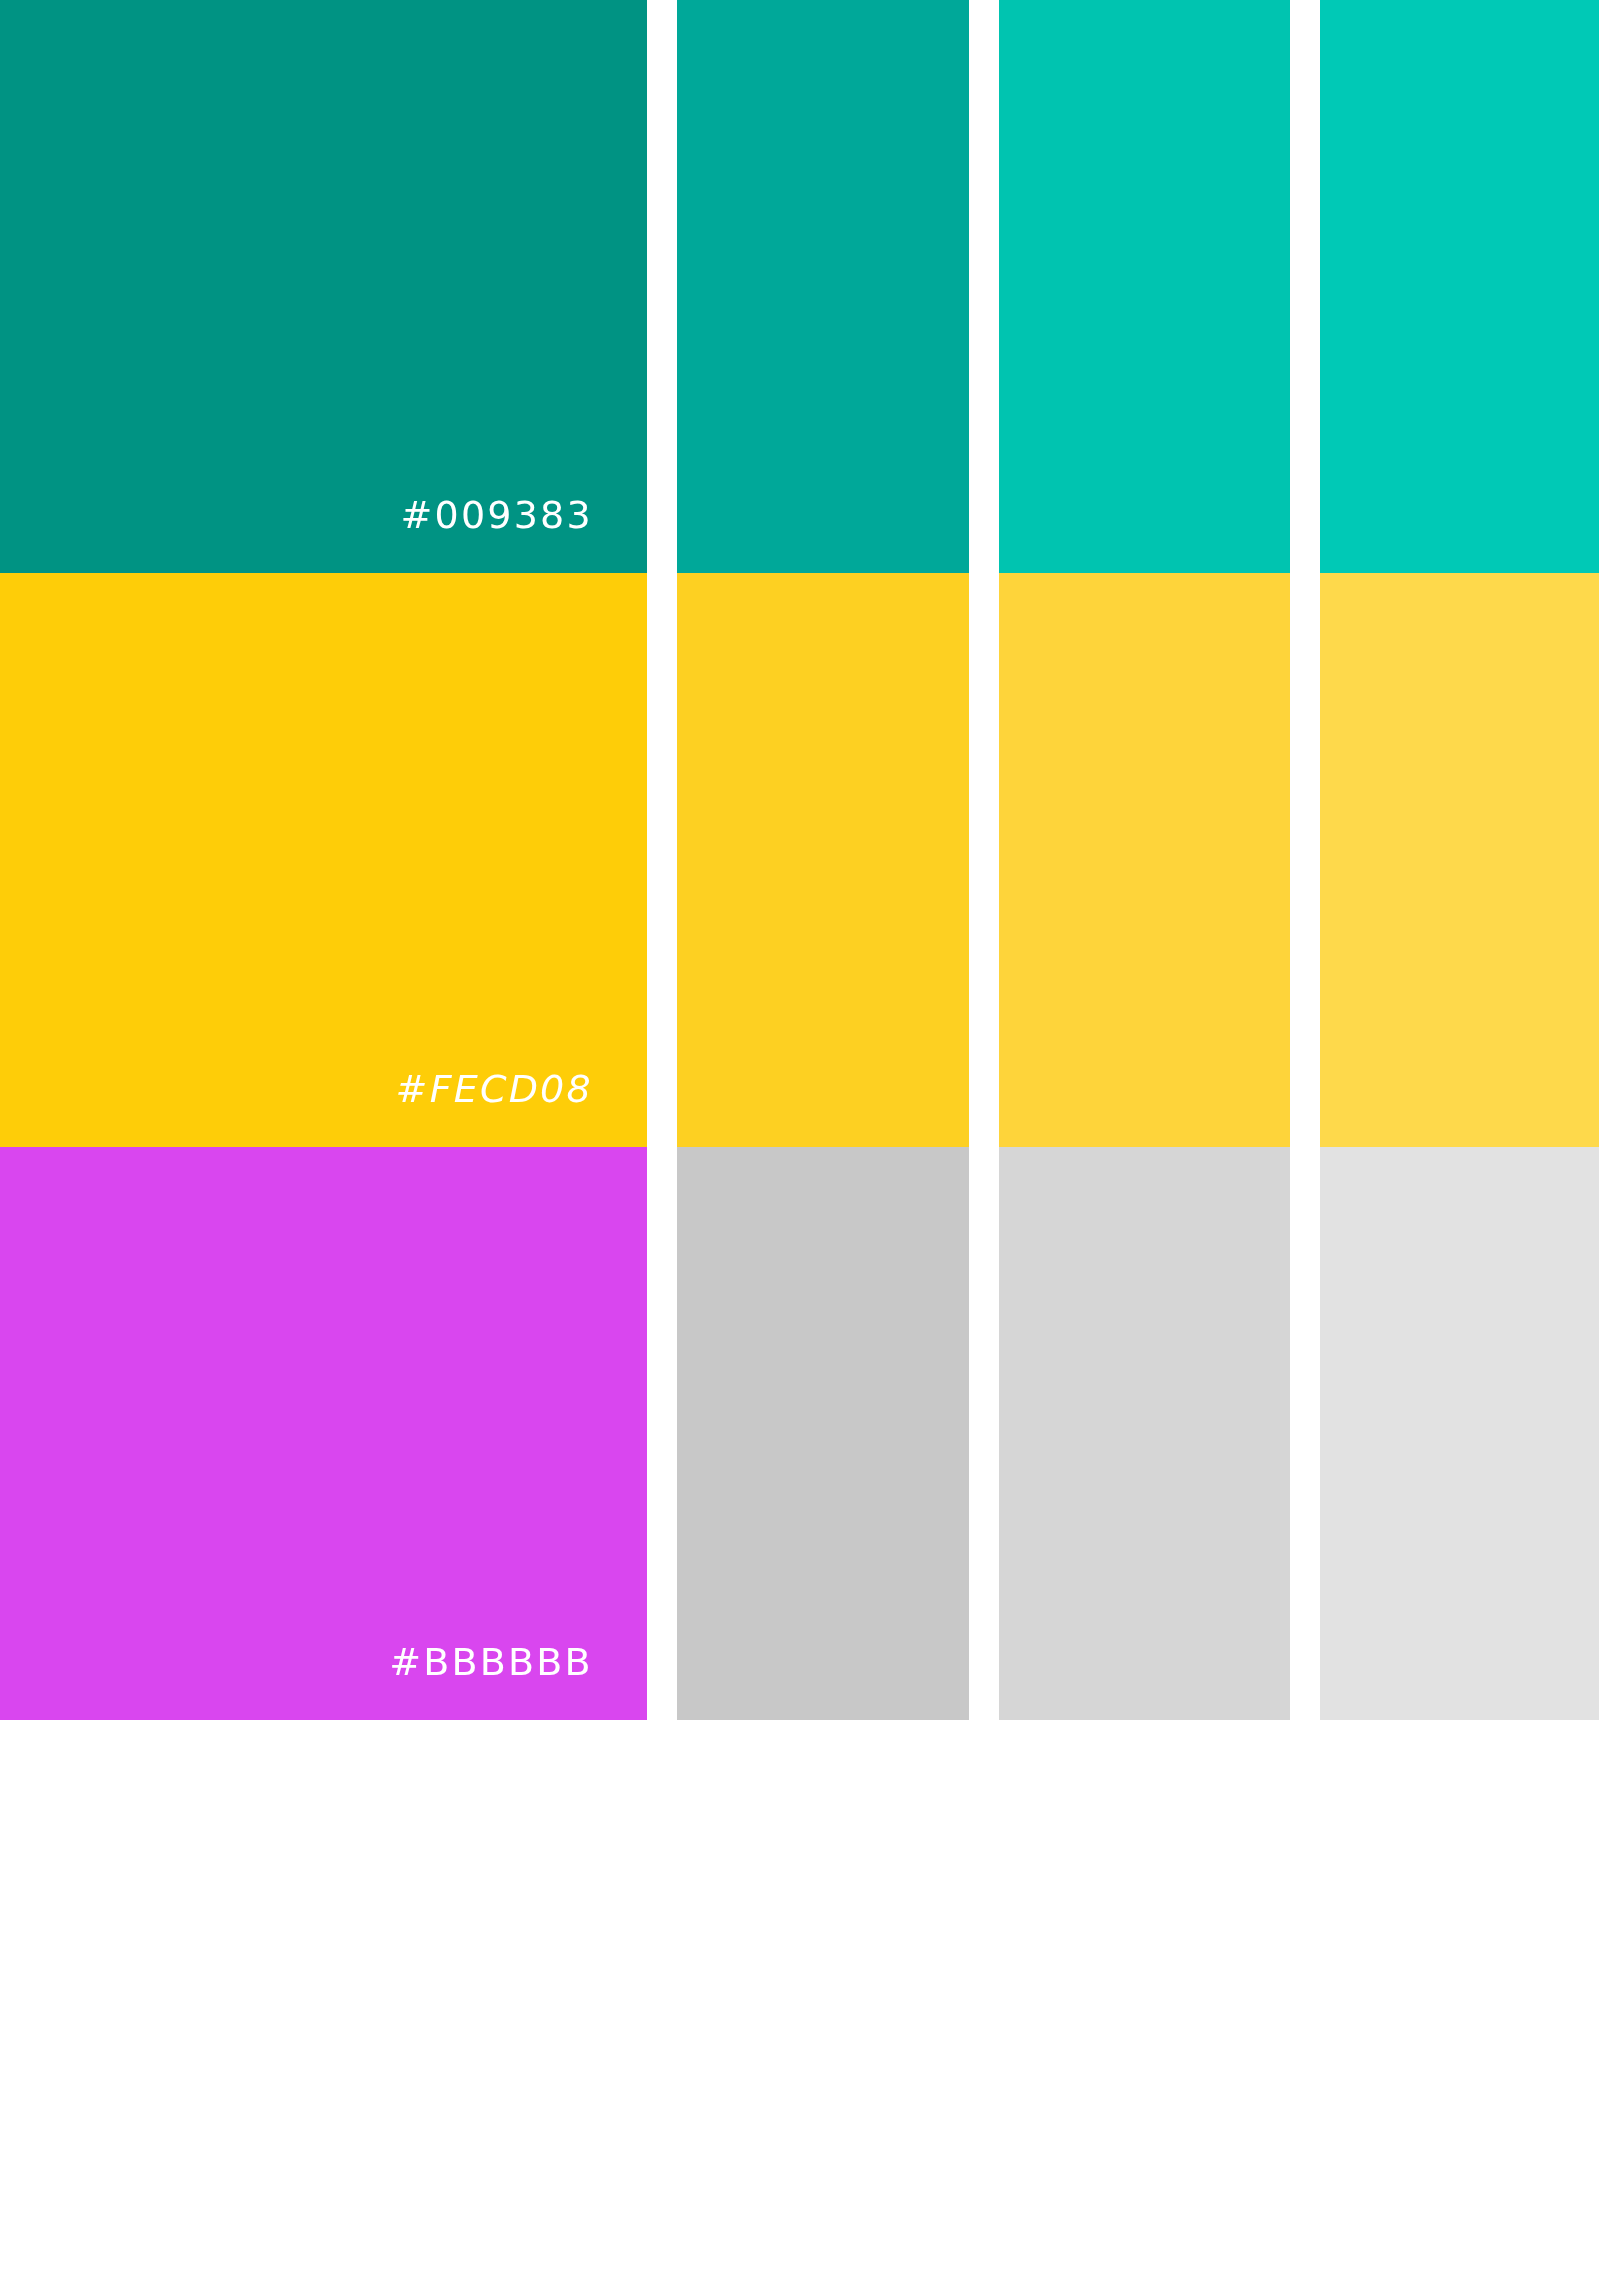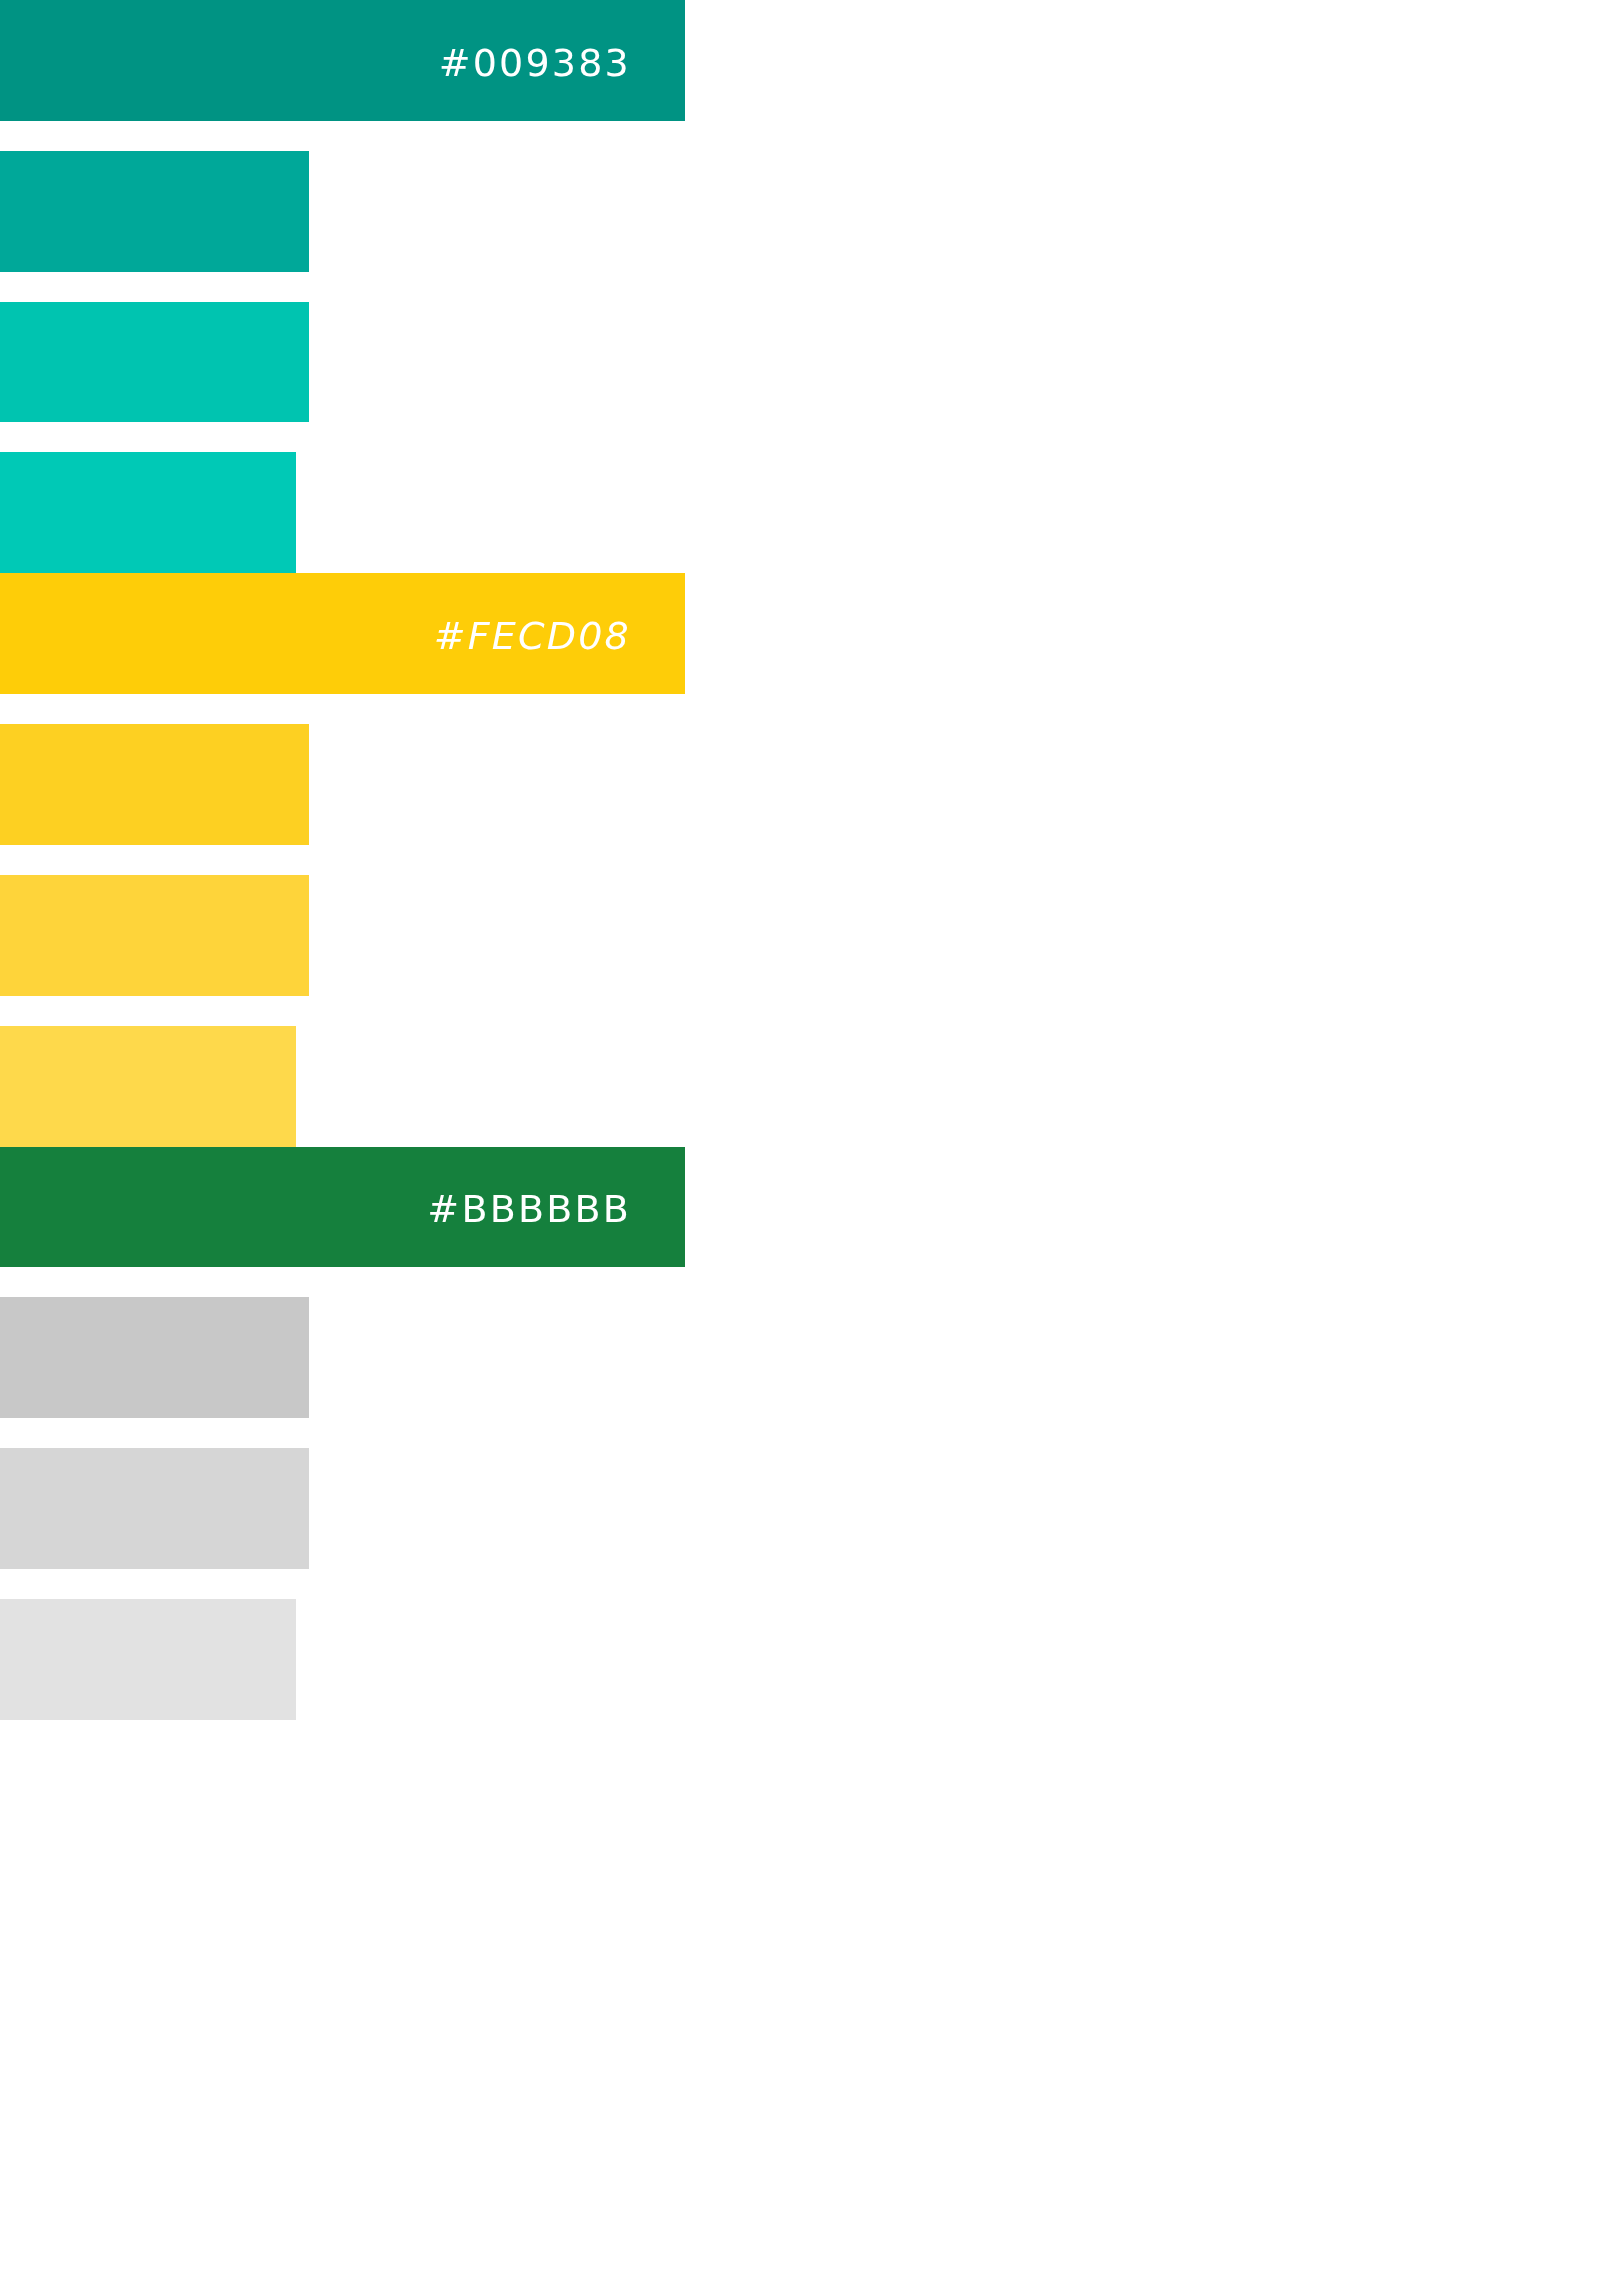--- a/index.html
+++ b/index.html
@@ -17,21 +17,21 @@
 
   #palette {
     width: 1600px;
     height: 2293px;
     display: flex;
     flex-direction: column;
   }
 
   .palette-row {
     display: flex;
-    flex-direction: column;
+    flex-direction: row;
     width: 100%;
     height: 25%;
     position: relative;
     gap: 30px;
   }
 
   
   .swatch {
     height: 100%;
     position: relative;
@@ -74,21 +74,21 @@
   <div class="palette-row">
     <div class="swatch col-0" style="background-color: rgb(254, 205, 8); font-style: italic;">
       <span class="swatch-label" style="color: rgb(255, 255, 255);">#FECD08</span>
     </div>
     <div class="swatch col-1" style="background-color: rgb(253, 208, 34);"></div>
     <div class="swatch col-2" style="background-color: rgb(254, 212, 58);"></div>
     <div class="swatch col-3" style="background-color: rgb(254, 217, 75);"></div>
   </div>
 
   <div class="palette-row">
-    <div class="swatch col-0" style="background-color: #15803d;">
+    <div class="swatch col-0" style="background-color: #d946ef;">
       <span class="swatch-label" style="color: rgb(255, 255, 255);">#BBBBBB</span>
     </div>
     <div class="swatch col-1" style="background-color: rgb(200, 200, 200);"></div>
     <div class="swatch col-2" style="background-color: rgb(214, 214, 214);"></div>
     <div class="swatch col-3" style="background-color: rgb(226, 226, 226);"></div>
   </div>
 
 </div>
 
 

